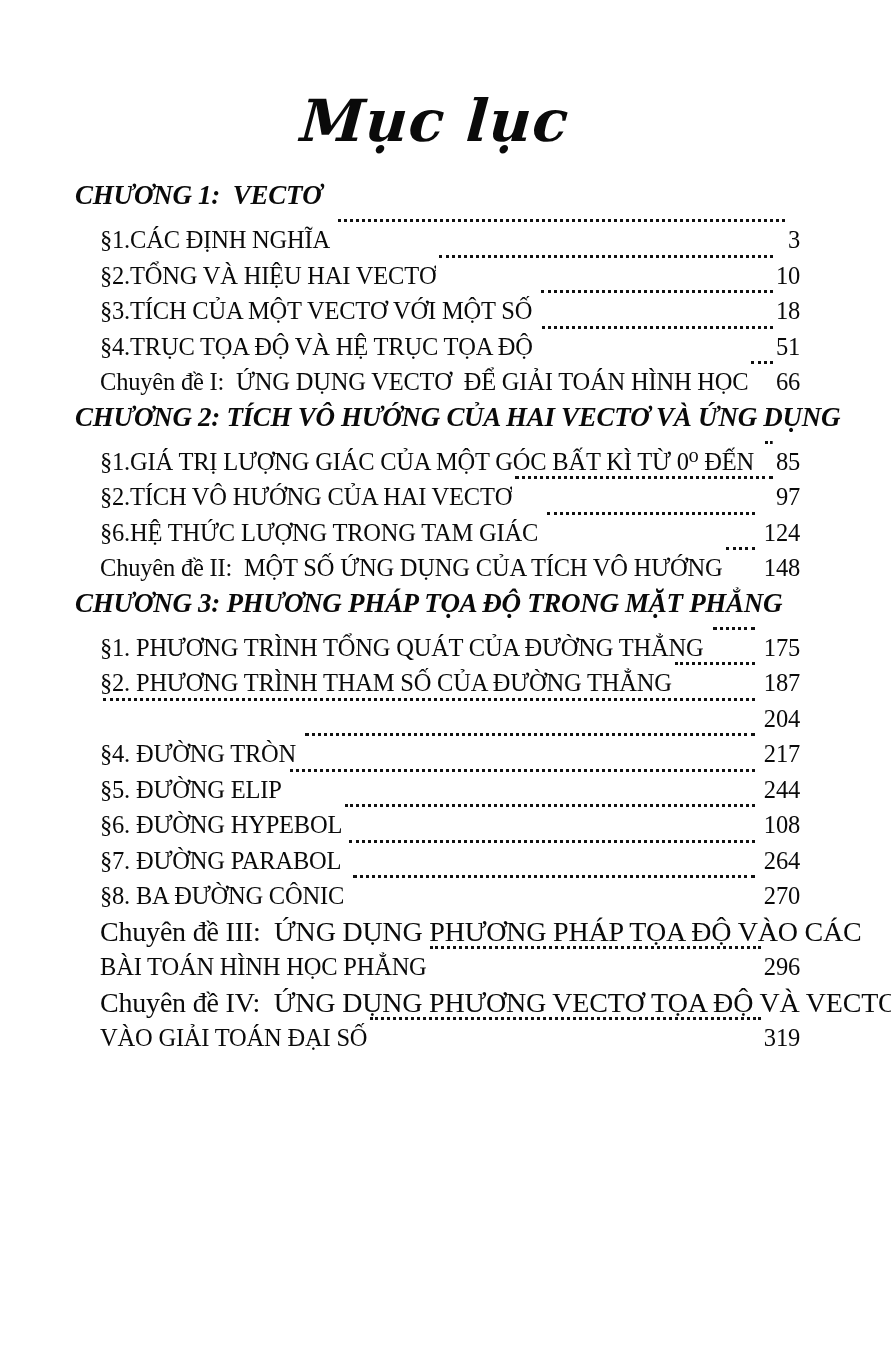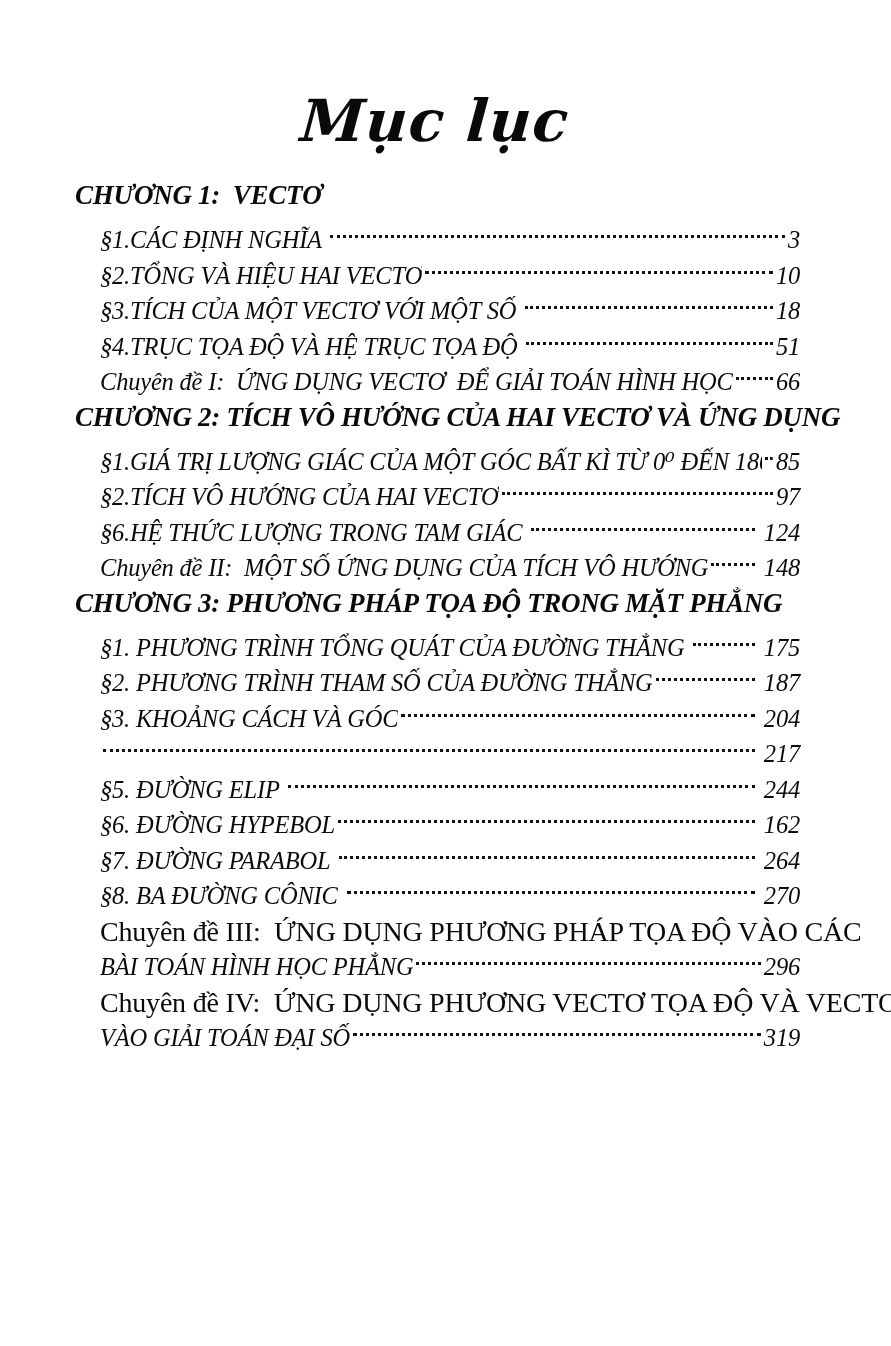--- a/index.html
+++ b/index.html
@@ -44,25 +44,24 @@
     line-height: 35px;
     margin-bottom: 9px;
     white-space: pre;
     letter-spacing: -0.3px;
   }
   .chapter-entries {
     padding-left: 25px;
   }
   .row {
     display: flex;
-    align-items: center;
+    align-items: flex-start;
     font-size: 24.5px;
     line-height: 35.5px;
     letter-spacing: -0.2px;
-    font-style: italic;
   }
   .entry-label {
     white-space: pre;
     flex: 0 1 auto;
     overflow: hidden;
   }
   .dot-leader {
     flex: 1 1 auto;
     min-width: 8px;
     border-bottom: 3px dotted #111;
@@ -159,40 +158,40 @@
     <span class="page-number"> 175</span>
   </div>
 
   <div class="row">
     <span class="entry-label">§2. PHƯƠNG TRÌNH THAM SỐ CỦA ĐƯỜNG THẲNG</span>
     <span class="dot-leader"></span>
     <span class="page-number"> 187</span>
   </div>
 
   <div class="row">
-    <span class="entry-label">§3. KHOẢNG CÁCH VÀ GÓC</span>
     <span class="dot-leader"></span>
     <span class="page-number"> 204</span>
   </div>
 
   <div class="row">
+    <span class="entry-label">§4. ĐƯỜNG TRÒN </span>
     <span class="dot-leader"></span>
     <span class="page-number"> 217</span>
   </div>
 
   <div class="row">
     <span class="entry-label">§5. ĐƯỜNG ELIP </span>
     <span class="dot-leader"></span>
     <span class="page-number"> 244</span>
   </div>
 
   <div class="row">
     <span class="entry-label">§6. ĐƯỜNG HYPEBOL</span>
     <span class="dot-leader"></span>
-    <span class="page-number"> 162</span>
+    <span class="page-number"> 108</span>
   </div>
 
   <div class="row">
     <span class="entry-label">§7. ĐƯỜNG PARABOL </span>
     <span class="dot-leader"></span>
     <span class="page-number"> 264</span>
   </div>
 
   <div class="row">
     <span class="entry-label">§8. BA ĐƯỜNG CÔNIC </span>

